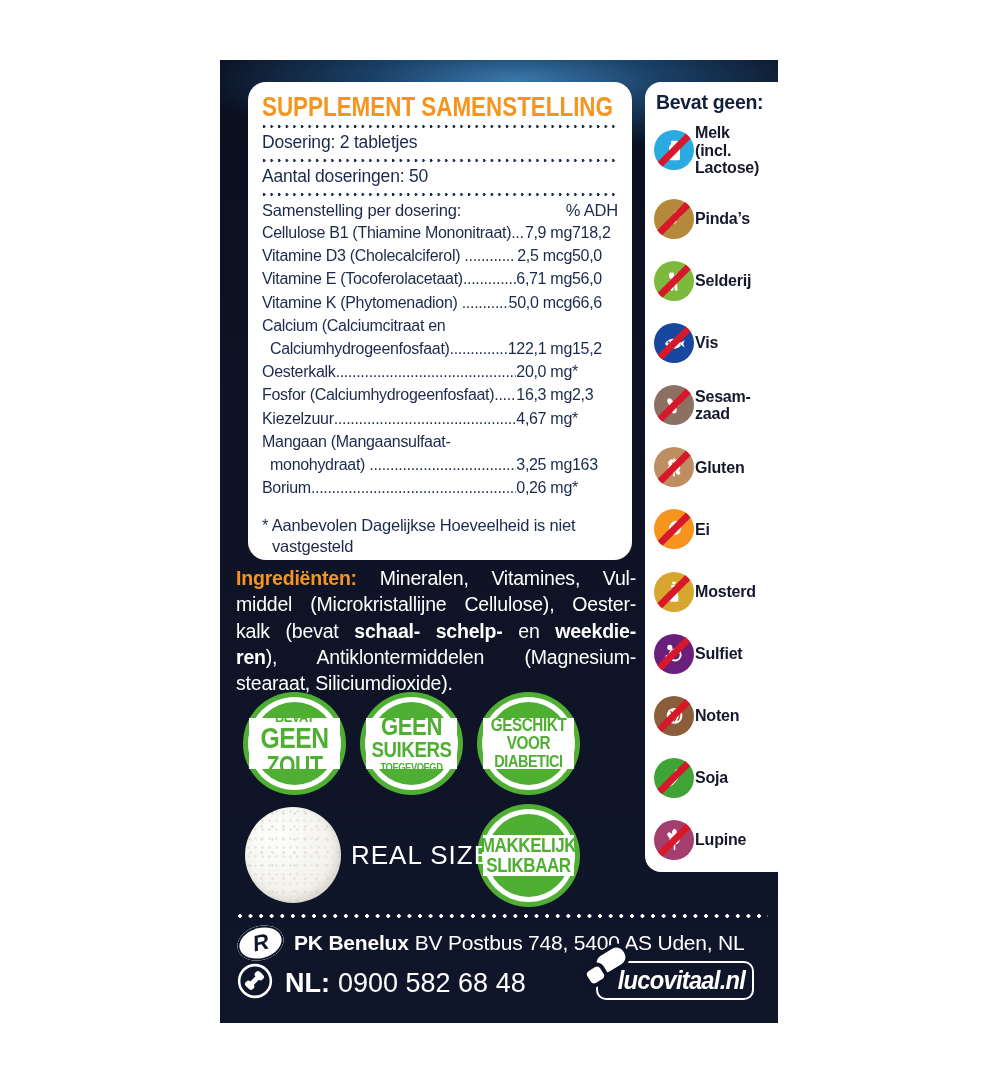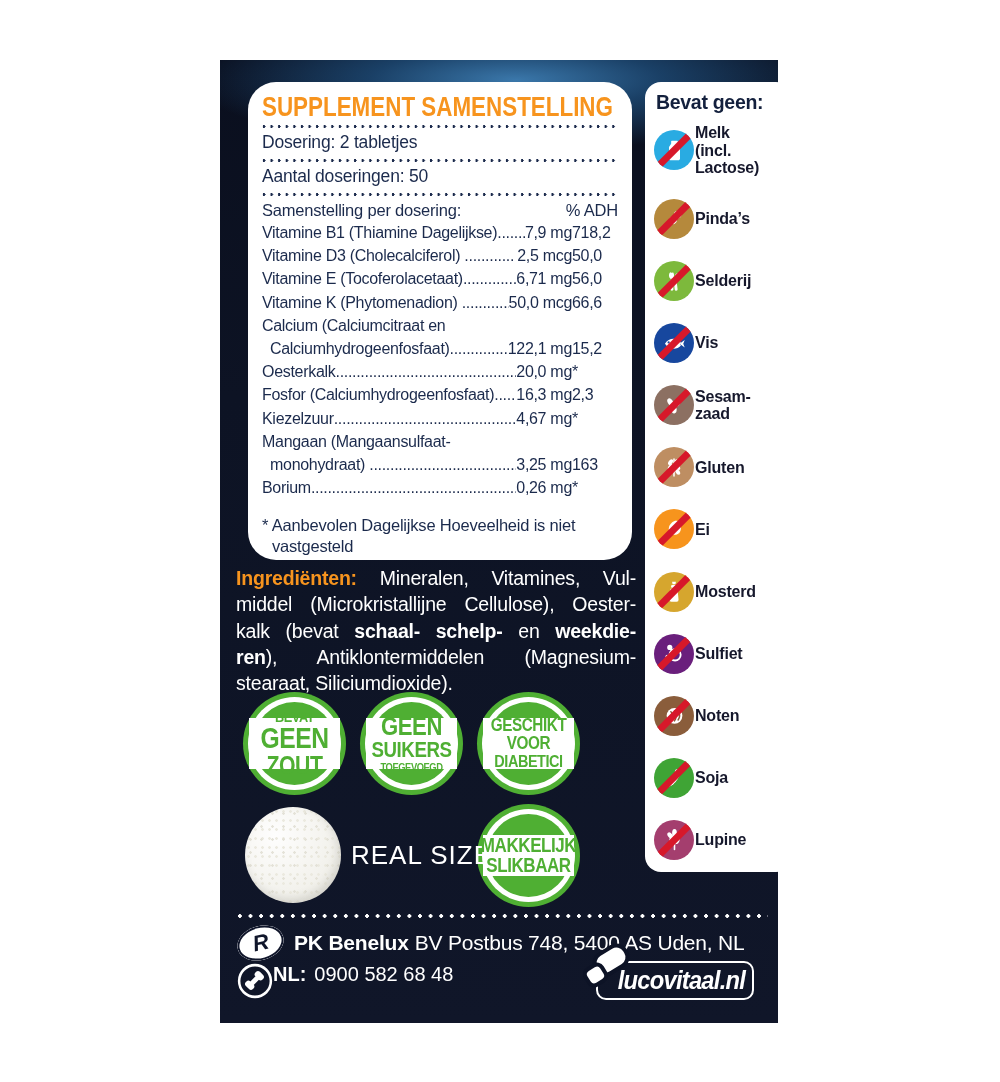--- a/index.html
+++ b/index.html
@@ -4,21 +4,21 @@
 <style>
   html,body{margin:0;padding:0;background:#ffffff;}
   .page{position:relative;width:1000px;height:1082px;background:#fff;overflow:hidden;
         font-family:"Liberation Sans",sans-serif;}
   .panel{position:absolute;left:220px;top:60px;width:558px;height:963px;
          background:
            radial-gradient(ellipse 58% 70px at 53% 20px, rgba(61,125,178,.95) 0%, rgba(30,76,120,.8) 45%, rgba(14,20,40,0) 100%),
            linear-gradient(180deg,#0a0f1e 0%,#0d1324 35%,#101629 100%);}
   
   .facts-box{position:absolute;left:28px;top:22px;width:384px;height:478px;background:#fff;
-             border-radius:28px;box-sizing:border-box;padding:9px 14px;color:#1b2a4c;overflow:hidden;}
+             border-radius:18px;box-sizing:border-box;padding:9px 14px;color:#1b2a4c;overflow:hidden;}
   .facts-title{font-size:28px;font-weight:700;color:#f7941e;white-space:nowrap;
                transform:scaleX(.8);transform-origin:left center;line-height:27px;margin-top:2px;}
   .dotline{height:5px;margin:4px 0 2px;background-image:radial-gradient(circle at 2px 2.5px,#1b2a4c 1.25px,transparent 1.55px);
            background-size:7.6px 5px;background-repeat:repeat-x;}
   .plain-row{font-size:17.5px;line-height:23px;letter-spacing:-.2px;}
   .hdr-row{display:flex;justify-content:space-between;font-size:16.5px;line-height:22px;letter-spacing:-.2px;}
   .f-row{display:flex;align-items:baseline;font-size:16px;line-height:23.2px;letter-spacing:-.3px;}
   .f-row .lbl{white-space:pre;flex:none;}
   .f-row.indent .lbl{padding-left:8px;}
   .f-row .leader{flex:1 1 auto;overflow:hidden;white-space:nowrap;min-width:0;}
@@ -68,21 +68,21 @@
              color:#fff;font-size:26px;letter-spacing:1px;}
   
   .dotsep{position:absolute;left:17px;top:853px;width:531px;height:6px;
           background-image:radial-gradient(circle at 3px 3px,#fff 1.7px,transparent 2px);
           background-size:10.6px 6px;background-repeat:repeat-x;}
   .footer1{position:absolute;left:17px;top:866px;display:flex;align-items:center;gap:10px;color:#fff;font-size:21px;letter-spacing:-.2px;}
   .pk-logo{width:47px;height:34px;background:#fff;border-radius:50%;transform:rotate(-16deg);flex:none;
            display:flex;align-items:center;justify-content:center;box-shadow:inset 0 0 0 2px #10162b, inset 0 0 0 4px #ffffff;}
   .pk-r{font-style:italic;font-weight:700;color:#10162b;font-size:22px;transform:rotate(4deg);}
   .footer1 b{font-weight:700;margin-right:6px;}
-  .footer2{position:absolute;left:17px;top:903px;display:flex;align-items:flex-start;gap:0;color:#fff;font-size:20px;}
+  .footer2{position:absolute;left:17px;top:903px;display:flex;align-items:flex-end;gap:12px;color:#fff;font-size:27px;}
   .footer2 b{font-weight:700;margin-right:8px;}
   .phone-ic{flex:none;display:flex;}
   .luco-logo{position:absolute;left:376px;top:901px;width:158px;height:39px;border:2.5px solid #fff;border-radius:10px;
              box-sizing:border-box;display:flex;align-items:center;justify-content:flex-end;padding-right:7px;color:#fff;}
   .luco-text{font-weight:700;font-style:italic;font-size:25px;letter-spacing:-.8px;transform:scaleX(.95);transform-origin:right center;}
   .pill{position:absolute;left:-12px;top:-15px;width:44px;height:44px;z-index:2;}
   .pill::before{content:"";position:absolute;left:10px;top:3px;width:30px;height:18px;background:#fff;border-radius:8px;
                 transform:rotate(-32deg);box-shadow:0 0 0 4px #0d1326;}
   .pill::after{content:"";position:absolute;left:2px;top:20px;width:15px;height:14px;background:#fff;border-radius:4px;
                transform:rotate(-32deg);box-shadow:0 0 0 4px #0d1326;}
@@ -99,21 +99,21 @@
       <div class="plain-row">Dosering: 2 tabletjes</div>
       <div class="dotline"></div>
       <div class="plain-row">Aantal doseringen: 50</div>
       <div class="dotline"></div>
       <div class="hdr-row">
         <span>Samenstelling per dosering:</span>
         <span>% ADH</span>
       </div>
       <div id="facts-rows">
           <div class="f-row">
-            <span class="lbl">Vitamine B1 (Thiamine Dagelijkse)</span>
+            <span class="lbl">Cellulose B1 (Thiamine Mononitraat)</span>
             <span class="leader"></span>
             <span class="amt">7,9 mg</span>
             <span class="adh">718,2</span>
           </div>
           <div class="f-row">
             <span class="lbl">Vitamine D3 (Cholecalciferol) </span>
             <span class="leader"></span>
             <span class="amt"> 2,5 mcg</span>
             <span class="adh">50,0</span>
           </div>

